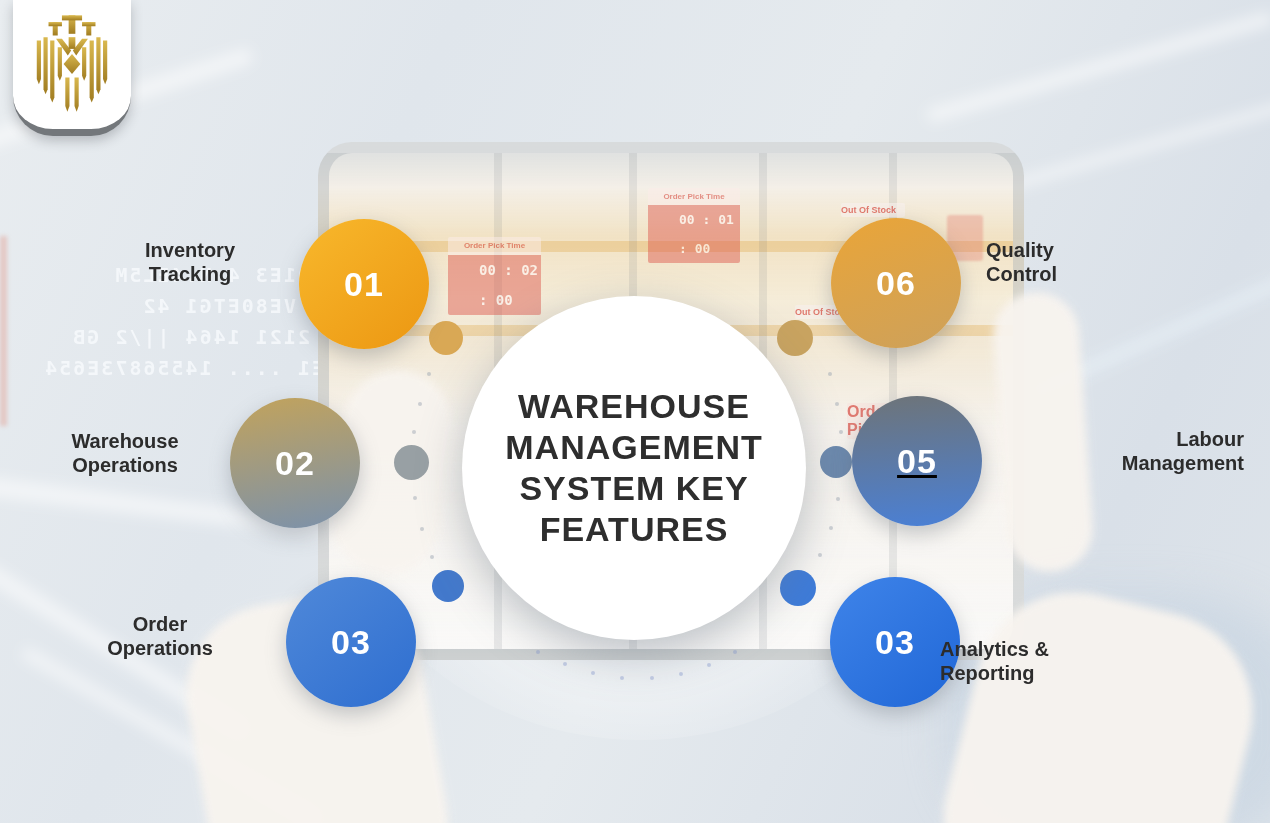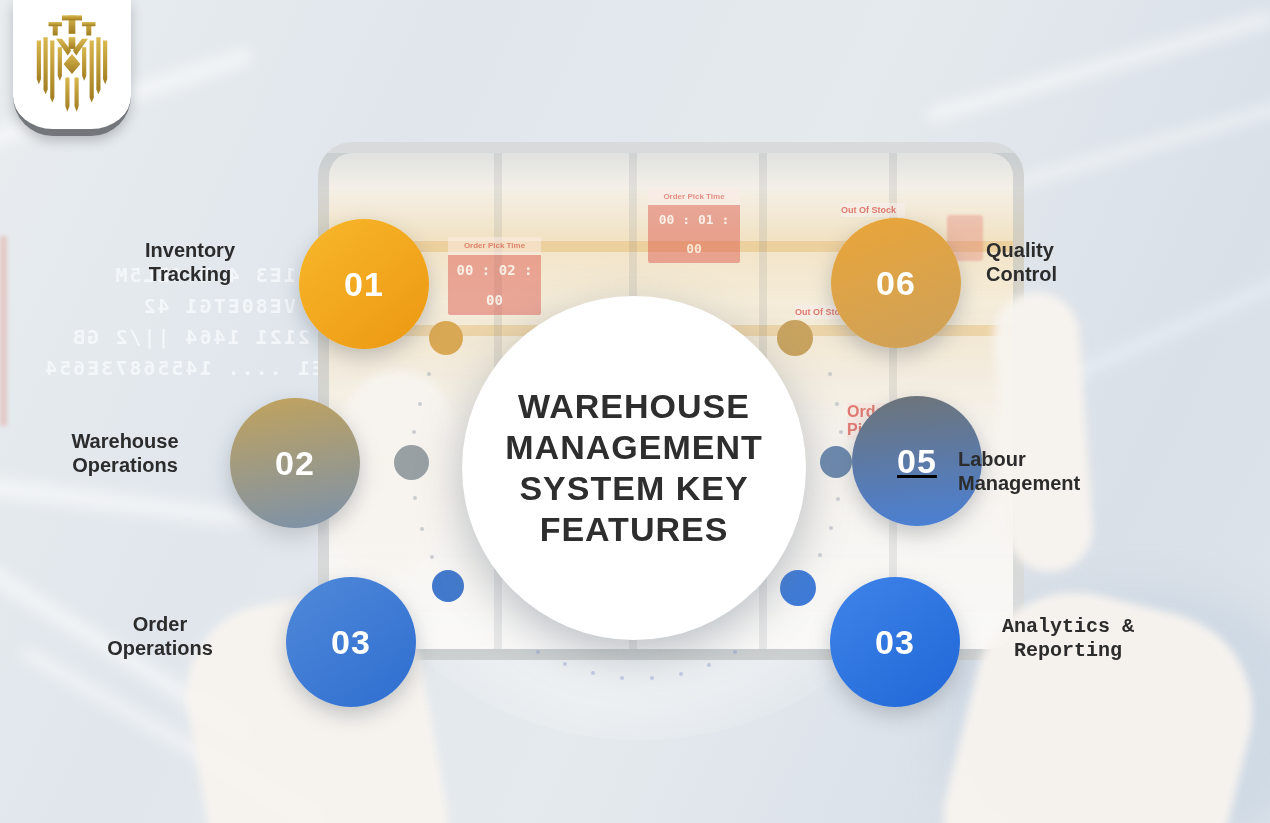--- a/index.html
+++ b/index.html
@@ -29,22 +29,22 @@
   .tablet{position:absolute;left:318px;top:142px;width:706px;height:518px;border-radius:34px;
     border:11px solid rgba(175,181,187,.45);box-sizing:border-box;z-index:2;overflow:hidden;
     background:
       linear-gradient(180deg,rgba(205,210,214,.5) 0%,rgba(244,238,226,.45) 7%,rgba(238,203,132,.38) 17%,
       rgba(246,226,178,.32) 30%,rgba(238,212,160,.3) 38%,rgba(247,243,236,.5) 55%,rgba(251,251,251,.8) 100%),
       #f4f1ec;}
   .beam{position:absolute;left:0;width:100%;height:11px;background:rgba(222,158,52,.28);}
   .post{position:absolute;top:0;height:100%;width:8px;background:rgba(95,105,115,.12);}
   .redbox{position:absolute;z-index:3;border-radius:2px;overflow:hidden;opacity:.62;}
   .redbox .rb-title{background:rgba(250,236,232,.85);color:#d9534a;font-weight:bold;text-align:center;}
-  .redbox .rb-time{background:rgba(220,85,75,.75);color:#fff4f2;font-weight:bold;text-align:center;
-    font-family:"DejaVu Sans Mono",monospace;}
+  .redbox .rb-time{background:rgba(220,85,75,.75);color:#fff4f2;font-weight:bold;text-align:left;
+    font-family:"DejaVu Sans Mono",monospace;padding-left:31px;}
   .timerA{left:319px;top:35px;width:92px;}
   .timerA .rb-title{font-size:8px;line-height:17px;}
   .timerA .rb-time{font-size:13px;line-height:29px;}
   .timerB{left:119px;top:84px;width:93px;}
   .timerB .rb-title{font-size:8px;line-height:18px;}
   .timerB .rb-time{font-size:14px;line-height:30px;}
   .shelf-label{position:absolute;z-index:3;background:rgba(248,240,237,.8);color:#d9534a;
     font-weight:bold;border-radius:2px;opacity:.75;}
   .sl1{left:512px;top:50px;width:64px;font-size:9px;line-height:14px;}
   .sl2{left:466px;top:152px;width:56px;font-size:9px;line-height:14px;}
@@ -66,22 +66,22 @@
     display:flex;align-items:center;justify-content:center;
     box-shadow:0 8px 20px rgba(96,106,118,.35);}
   .circle .num{color:#ffffff;font-size:34px;font-weight:bold;letter-spacing:1px;}
   .pos1{left:299px;top:219px;} .pos2{left:230px;top:398px;} .pos3{left:286px;top:577px;}
   .pos4{left:830px;top:577px;} .pos5{left:852px;top:396px;text-decoration:underline;} .pos6{left:831px;top:218px;}
   .label{position:absolute;z-index:6;color:#2c2c2c;font-size:20px;line-height:1.18;font-weight:bold;
     white-space:pre-line;}
   .lab1{left:60px;top:239px;width:260px;text-align:center;}
   .lab2{left:0px;top:430px;width:250px;text-align:center;}
   .lab3{left:30px;top:613px;width:260px;text-align:center;}
-  .lab4{left:940px;top:615px;width:256px;text-align:center;font-family:Liberation Mono, monospace;}
-  .lab5{left:958px;top:428px;width:256px;text-align:left;margin-top:20px;}
+  .lab4{left:940px;top:638px;width:256px;}
+  .lab5{left:988px;top:428px;width:256px;text-align:right;}
   .lab6{left:986px;top:239px;width:230px;text-align:left;}
   
   .center-circle{position:absolute;left:462px;top:296px;width:344px;height:344px;border-radius:50%;
     background:#ffffff;z-index:5;display:flex;align-items:center;justify-content:center;
     box-shadow:0 14px 45px rgba(110,122,136,.45);}
   .center-title{color:#2e2e2e;font-size:34px;font-weight:bold;letter-spacing:1px;line-height:1.2;
     text-align:center;white-space:pre-line;}
   
   .badge{position:absolute;left:13px;top:0;width:118px;height:136px;background:#ffffff;z-index:7;
     border-radius:0 0 40px 40px;border-bottom:7px solid #73777b;box-sizing:border-box;

